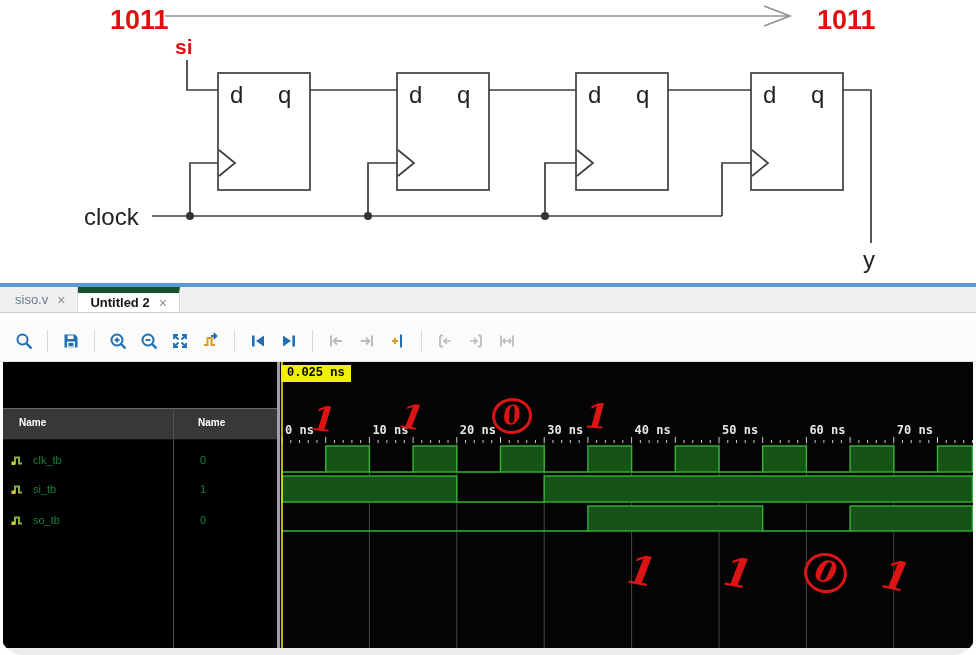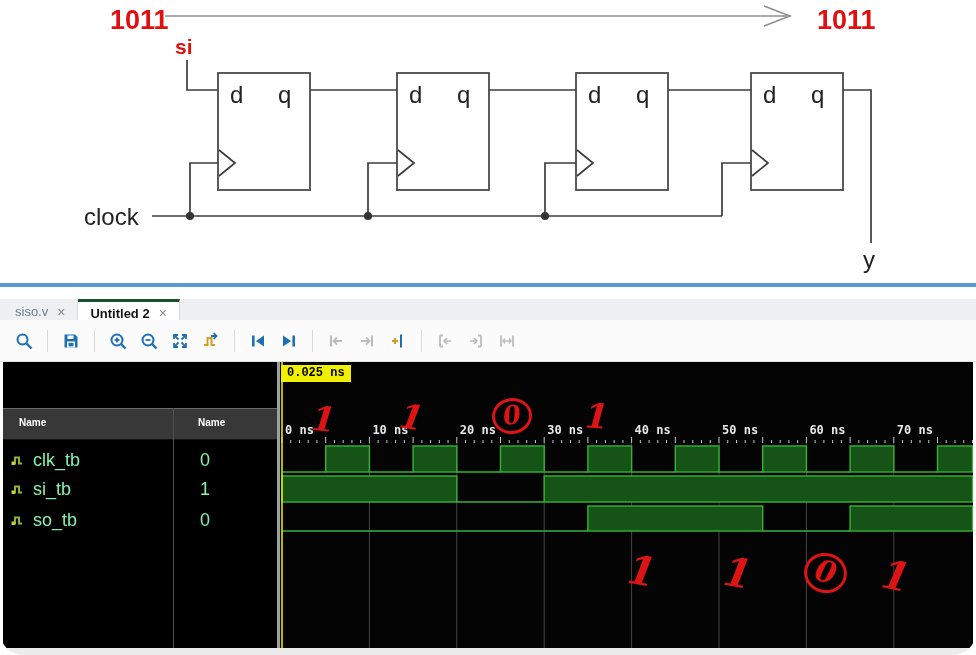--- a/index.html
+++ b/index.html
@@ -12,44 +12,44 @@
   .ffbox  { fill:#ffffff; stroke:#4a4a4a; stroke-width:1.8; }
   .ctext  { fill:#222; font-size:24px; font-family:"Liberation Sans",sans-serif; }
   .redlabel { fill:#e01010; font-weight:bold; font-family:"Liberation Sans",sans-serif; }
   .arrow  { fill:none; stroke:#8f8f8f; stroke-width:1.6; }
 
   
   #blue-divider { position:absolute; top:283px; left:0; width:976px; height:4px; background:#5b9bd5; }
 
   
   #tabbar { position:absolute; top:287px; left:0; width:976px; height:26px; background:#eef0f2;
-            border-bottom:1px solid #c9ccd1; display:flex; align-items:stretch; padding-left:3px;margin-top:12px; }
+            border-bottom:1px solid #c9ccd1; display:flex; align-items:stretch; padding-left:3px; }
   .tab { display:flex; align-items:center; gap:9px; padding:0 12px; font-size:13px; color:#6b7b8d;
          border-right:1px solid #d5d8dc; }
-  .tab.active { background:#fff; color:#141414; font-weight:bold; border-top:3px solid #14532d; }
+  .tab.active { background:#fff; color:#141414; font-weight:bold; border-top:6px solid #14532d; }
   .tab-close { color:#8a8a8a; font-size:14px; font-weight:normal; cursor:pointer; }
 
   
   #toolbar { position:absolute; top:320px; left:0; width:976px; height:42px; background:#fbfbfb;
              border-bottom:1px solid #e2e2e2; display:flex; align-items:center; padding-left:10px; gap:3px; }
   .tbtn { width:28px; height:28px; display:flex; align-items:center; justify-content:center; border-radius:3px; }
   .tsep { width:1px; height:22px; background:#d9d9d9; margin:0 6px; }
 
   
   #wavewin { position:absolute; top:362px; left:0; width:976px; height:286px; background:#fff;
              display:flex; padding-left:3px; }
   #leftpanel { width:277px; height:286px; background:#000; position:relative; border-right:3px solid #9aa0a6; }
   #lp-header { position:absolute; top:46px; left:0; width:100%; height:32px; background:#383838;
                border-top:1px solid #6a6a6a; border-bottom:1px solid #141414; color:#fff;
                font-size:10px; font-weight:bold; }
   .h-name  { position:absolute; left:16px;  top:8px; }
   .h-value { position:absolute; left:195px; top:8px; }
   .lp-divider { position:absolute; top:46px; bottom:0; left:170px; width:1px; background:#4f4f4f; }
   .sig-row { position:absolute; left:0; width:100%; height:28px; display:flex; align-items:center;
-             color:#86efac; font-size:18px; }
+             color:#15803d; font-size:11px; }
   .sig-icon { margin-left:8px; margin-right:7px; display:flex; }
   .sig-value { position:absolute; left:197px; }
 
   #canvas { position:relative; width:693px; height:286px; background:#040404; overflow:hidden; }
   #wave-svg { position:absolute; top:0; left:0; }
   #cursorbox { position:absolute; top:3px; left:1px; background:#f0f000; color:#000;
                font-family:Liberation Mono, monospace; font-size:12px; font-weight:bold;
                padding:2px 6px; line-height:1.1; }
 
   

